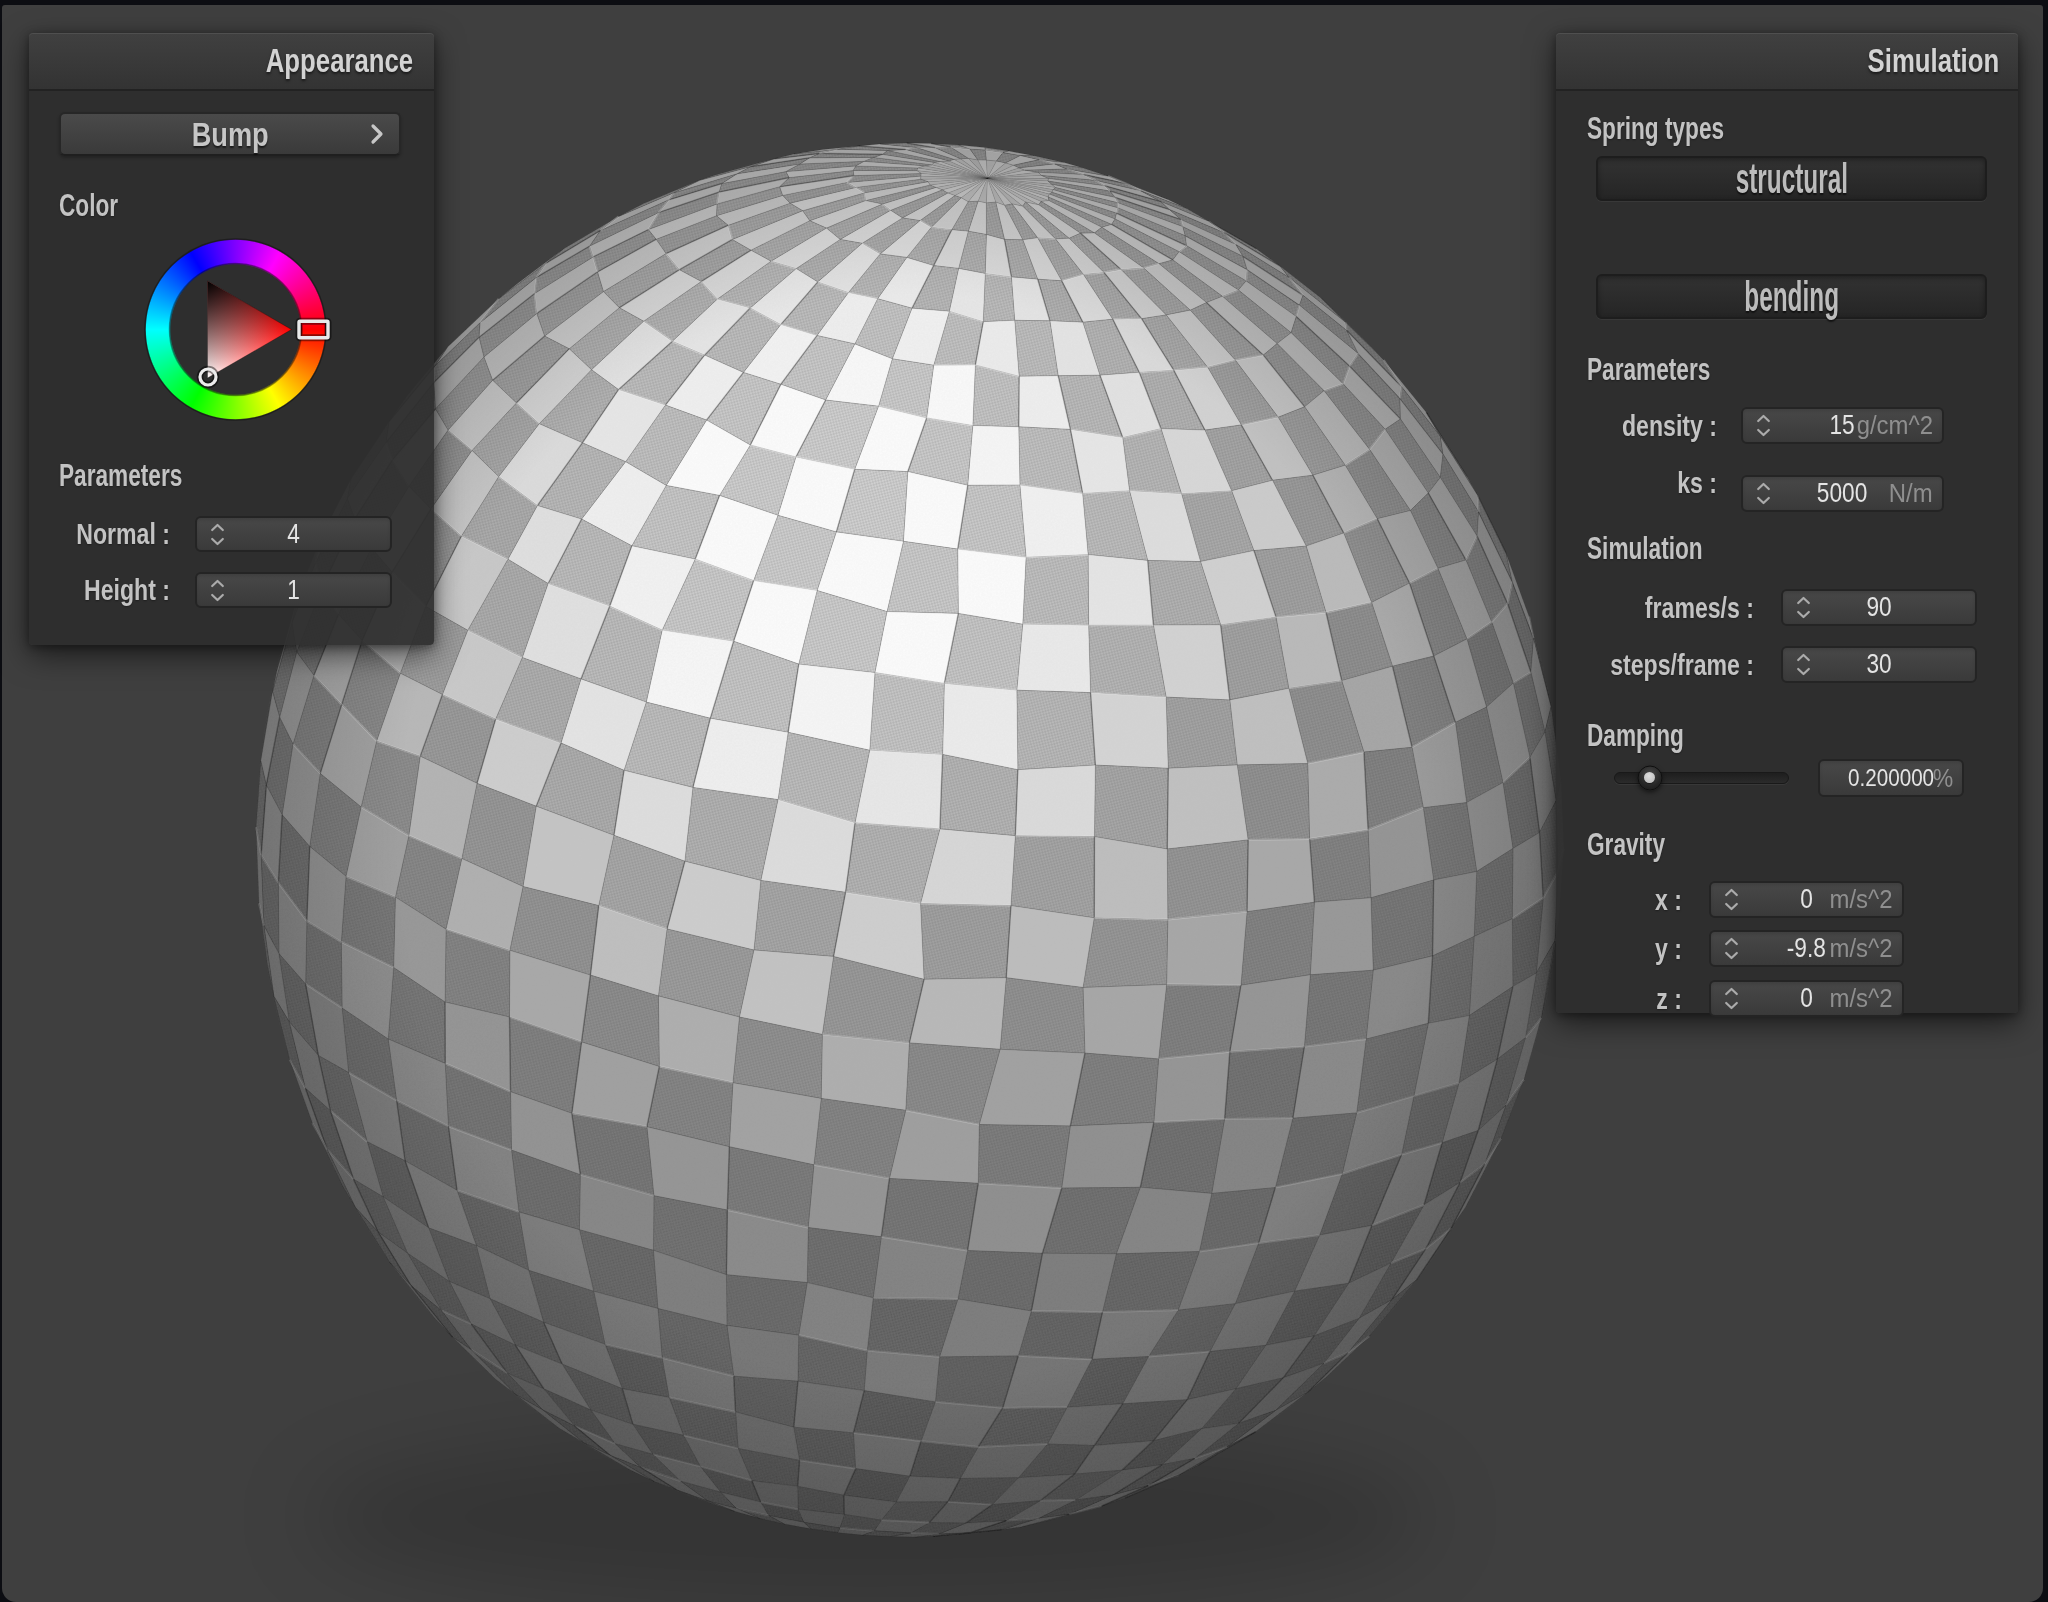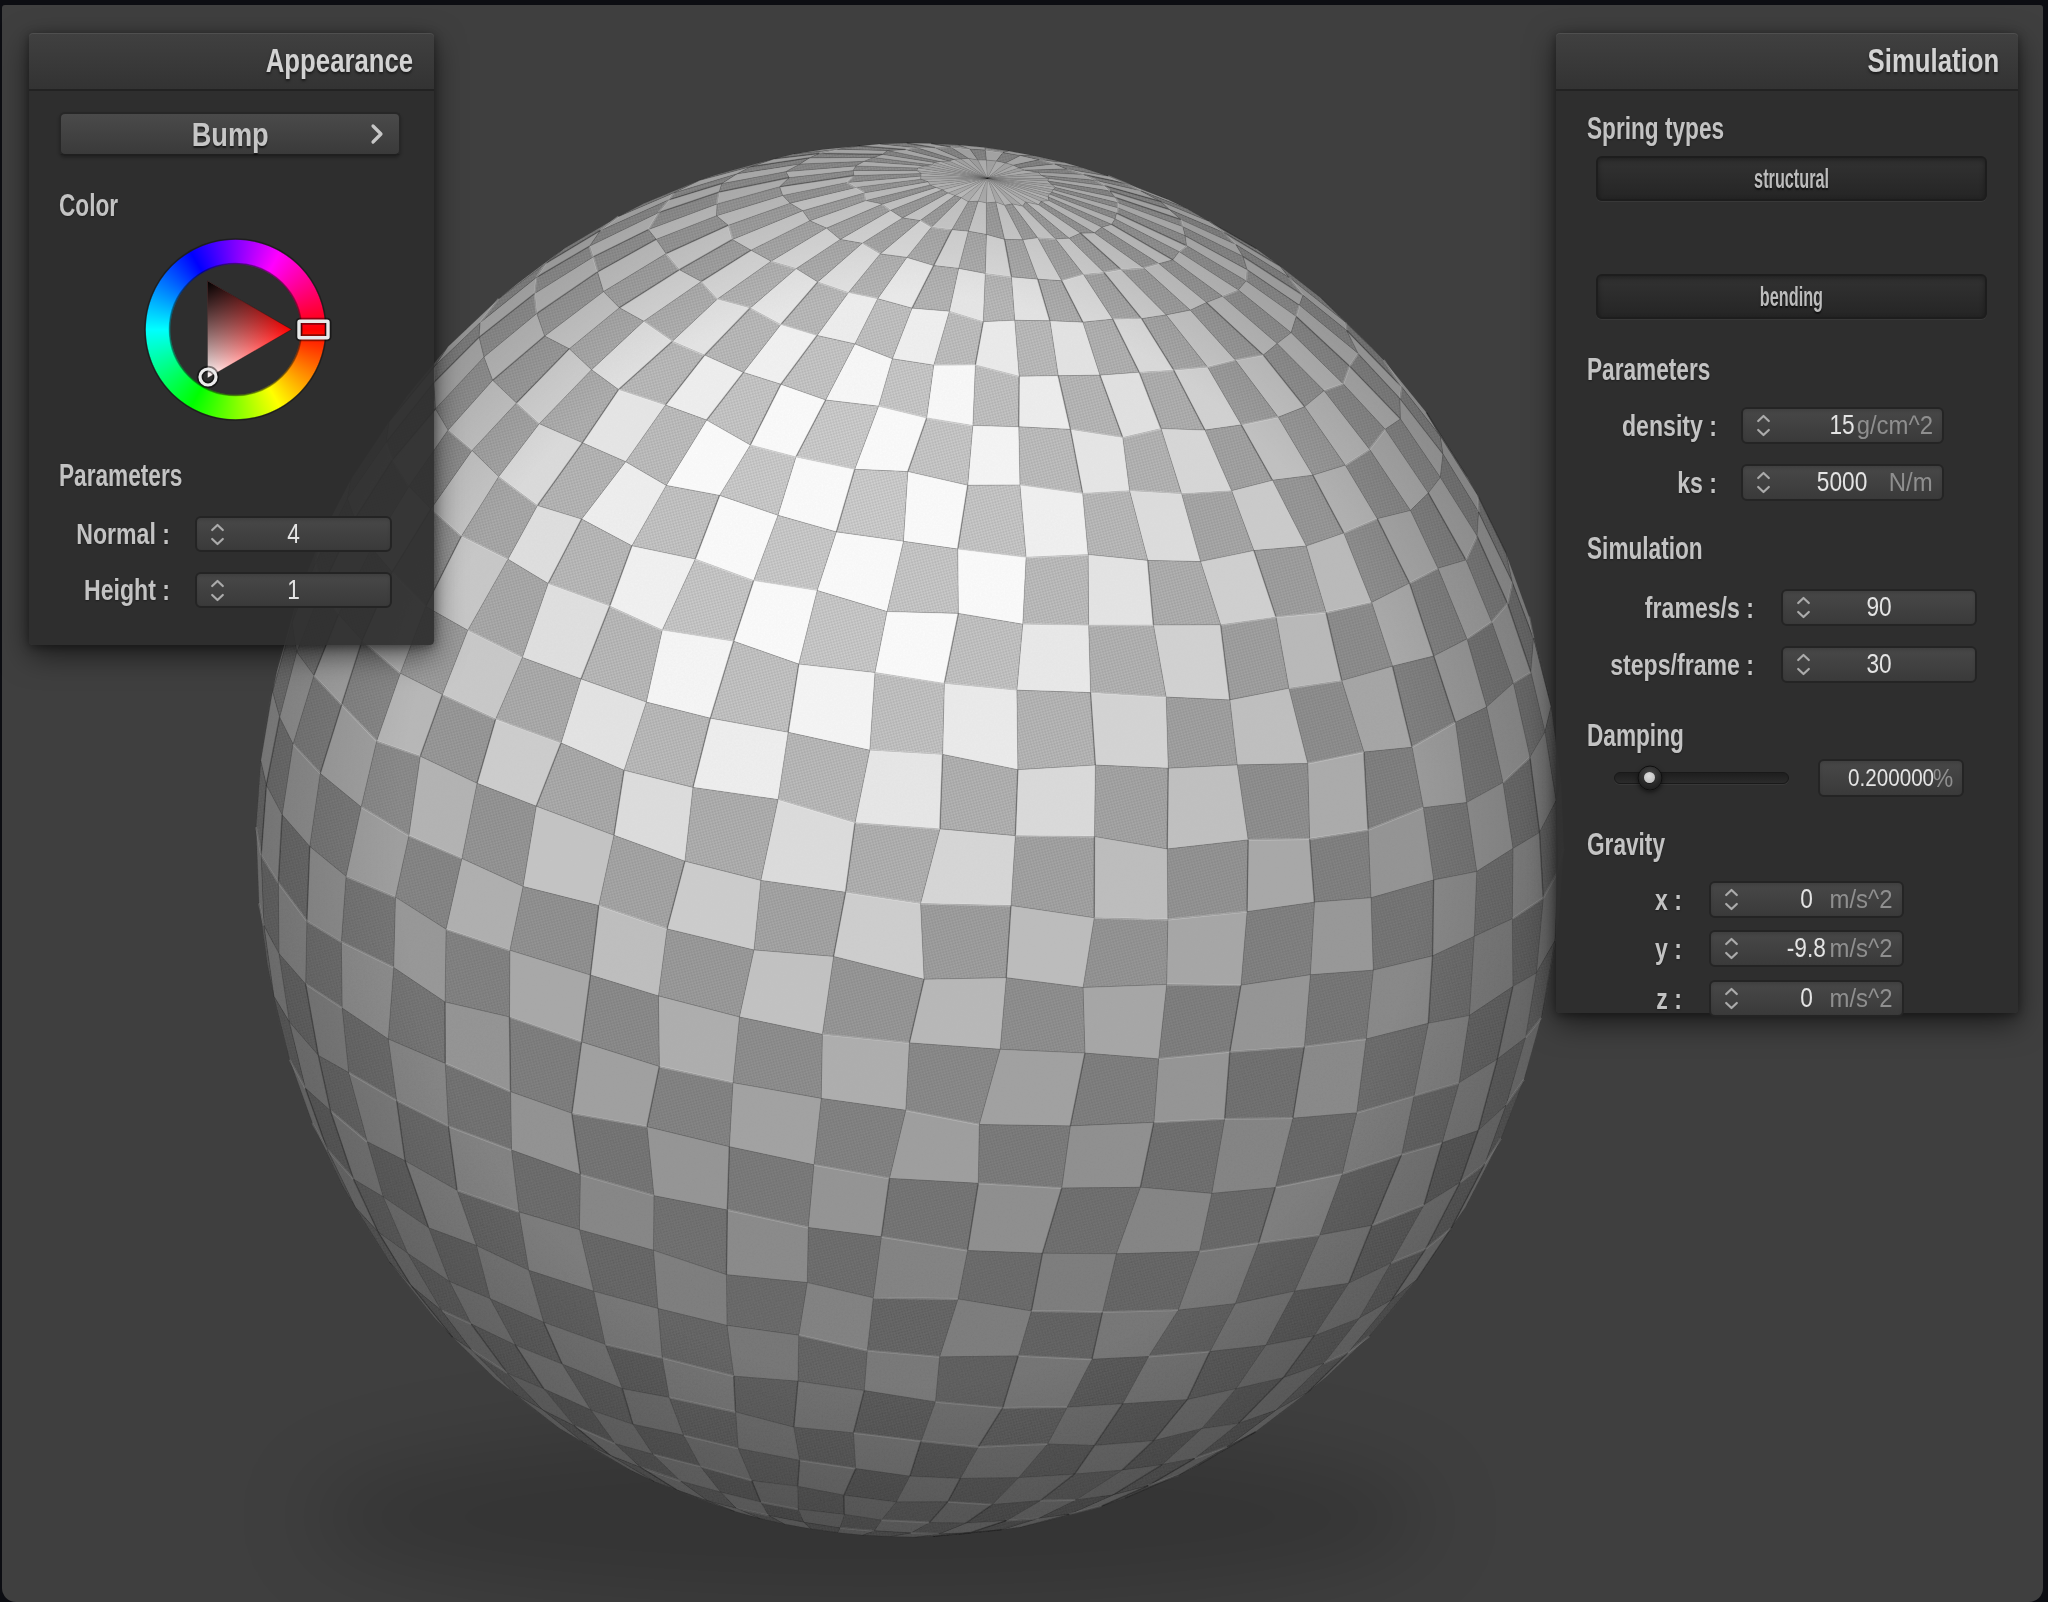--- a/index.html
+++ b/index.html
@@ -58,21 +58,21 @@
     background:linear-gradient(180deg,#4a4a4a,#3a3a3a);
     border:2px solid #272727; border-bottom-color:#1f1f1f;
     box-shadow:0 2px 3px rgba(0,0,0,0.25);
     font-size:34px;
   }
   .btn-normal > span { transform:scaleX(0.80); }
   .btn-pushed {
     background:linear-gradient(180deg,#323232,#252525);
     border:2px solid #1d1d1d;
     box-shadow:inset 0 2px 5px rgba(0,0,0,0.35), 0 1px 0 rgba(255,255,255,0.05);
-    font-size:28px; color:#bcbcbc;
+    font-size:42px; color:#bcbcbc;
   }
   .btn-pushed > span { transform:scaleX(0.58); }
   .btn .popup-chev { position:absolute; right:14px; top:50%; transform:translateY(-50%); }
 
   
   .tbox {
     position:absolute; border-radius:6px;
     background:linear-gradient(180deg,#484848,#3a3a3a);
     border:2px solid #242424;
     box-shadow:inset 0 2px 3px rgba(0,0,0,0.12);
@@ -1770,21 +1770,21 @@
     </span>
     <span class="val">
         <i>15</i>
       </span>
     <span class="units">
         <i>g/cm^2</i>
       </span>
   </div>
 
   <div class="rlabel" style="left:0px; top:431px; width:161px; line-height:37px;">ks :</div>
-  <div class="tbox" style="left:185px; top:431px; width:203px; height:37px;">
+  <div class="tbox" style="left:185px; top:442px; width:203px; height:37px;">
     <span class="spin">
       <svg width="15" height="9" viewBox="0 0 15 9">
           <polyline points="2.2,7 7.5,2 12.8,7" fill="none" stroke="#ababab" stroke-width="2.2" stroke-linecap="round" stroke-linejoin="round"></polyline>
         </svg>
       <svg width="15" height="9" viewBox="0 0 15 9">
           <polyline points="2.2,2 7.5,7 12.8,2" fill="none" stroke="#ababab" stroke-width="2.2" stroke-linecap="round" stroke-linejoin="round"></polyline>
         </svg>
     </span>
     <span class="val">
         <i>5000</i>

